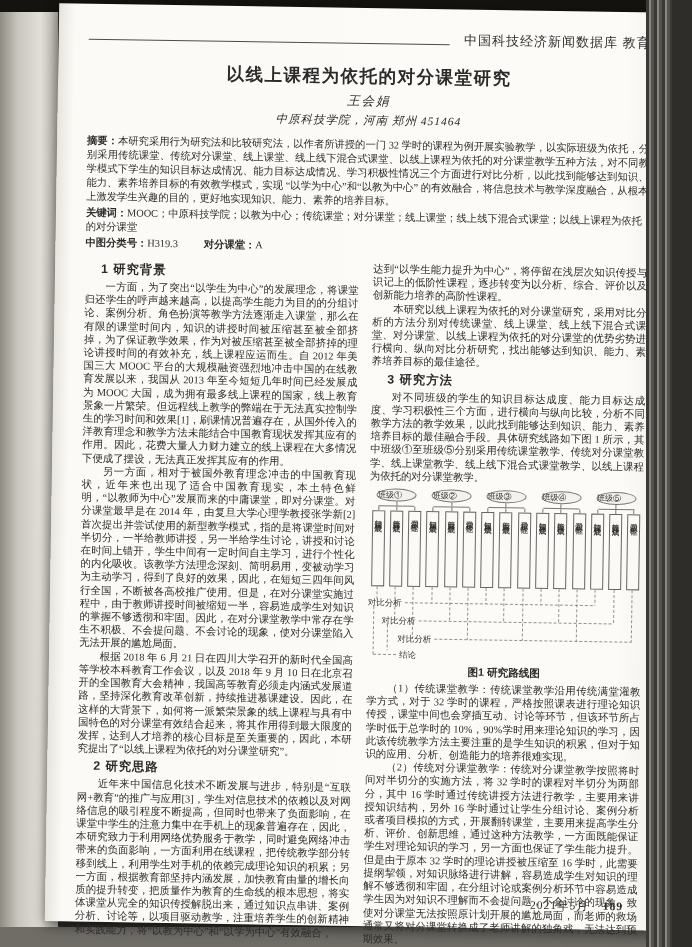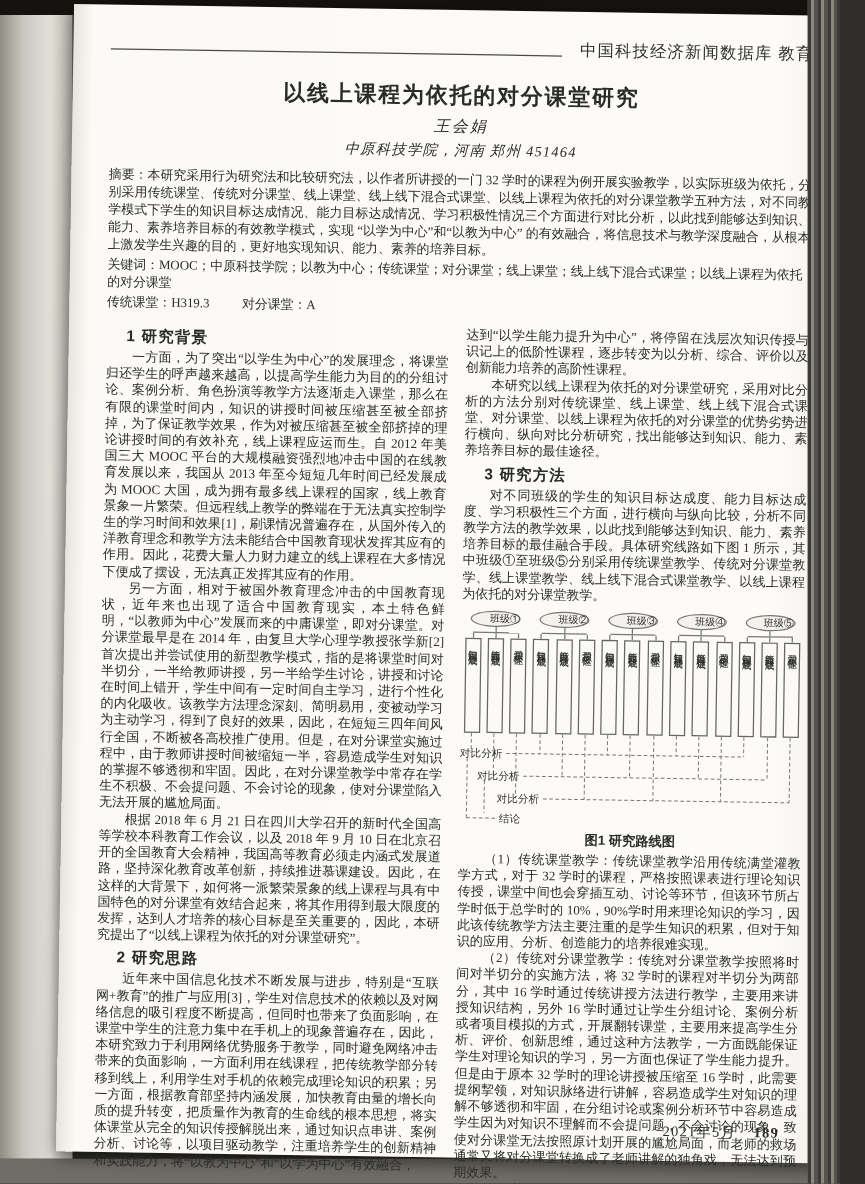--- a/index.html
+++ b/index.html
@@ -22,36 +22,36 @@
   .jheader{display:flex;align-items:flex-end;margin-top:6px;}
   .jrule{flex:1;border-bottom:1.6px solid #4c4c4c;margin-bottom:4px;}
   .jlabel{font-size:13px;letter-spacing:1px;padding-left:14px;color:#2f2f2f;
     font-family:"Liberation Sans","DejaVu Sans",sans-serif;white-space:nowrap;}
   
   .title{margin-top:16px;text-align:center;font-size:17.5px;font-weight:bold;letter-spacing:1.5px;}
   .author{text-align:center;font-size:12.5px;margin-top:5px;letter-spacing:2px;font-style:italic;}
   .affil{text-align:center;font-size:11.5px;margin-top:3px;letter-spacing:1px;font-style:italic;}
   
   .meta{margin-top:10px;font-size:10.3px;line-height:14px;text-align:justify;}
-  .blabel{font-weight:normal;}
+  .blabel{font-weight:bold;}
   .metaline{margin-top:2px;font-size:10.3px;line-height:14px;}
   .clcgap{display:inline-block;width:26px;}
   
   .cols{display:flex;gap:14px;margin-top:8px;}
   .col{width:274px;}
   .col p{margin:0;font-size:10.4px;line-height:13.2px;text-align:justify;text-indent:2em;}
   .col p.cont{text-indent:0;}
   .shead{font-size:12.3px;font-weight:bold;margin:3px 0 2px;padding-left:16px;
     font-family:"Liberation Sans","DejaVu Sans",sans-serif;letter-spacing:1px;}
   
   .fig{margin:6px 0 2px;}
   .frow{display:flex;}
   .fgroup{width:20%;box-sizing:border-box;}
   .foval{width:38px;margin:0 auto;border:1px solid #777;border-radius:50%;
-    font-size:8px;text-align:right;line-height:11px;background:#f4f2ec;white-space:nowrap;}
+    font-size:8px;text-align:left;line-height:11px;background:#f4f2ec;white-space:nowrap;}
   .fstem{width:1px;height:4px;background:#777;margin:0 auto;}
   .frail{border-top:1px solid #777;width:66%;margin:0 auto;}
   .fboxes{display:flex;justify-content:space-around;}
   .fcol{display:flex;flex-direction:column;align-items:center;}
   .ftick{width:1px;height:4px;background:#777;}
   .fbox{writing-mode:vertical-rl;text-orientation:upright;font-size:7.6px;line-height:11px;
     border:1px solid #666;padding:2px 0;height:70px;background:#fbfaf6;letter-spacing:1px;}
   .figsvg{display:block;width:100%;height:76px;}
   .fcap{text-align:center;font-size:10.6px;font-weight:bold;margin:2px 0 3px;
     font-family:"Liberation Sans","DejaVu Sans",sans-serif;}
@@ -77,21 +77,21 @@
       </div>
 
       <div class="title">以线上课程为依托的对分课堂研究</div>
       <div class="author">王会娟</div>
       <div class="affil">中原科技学院，河南 郑州 451464</div>
 
       <div class="meta"><span class="blabel">摘要：</span><span>本研究采用行为研究法和比较研究法，以作者所讲授的一门 32 学时的课程为例开展实验教学，以实际班级为依托，分别采用传统课堂、传统对分课堂、线上课堂、线上线下混合式课堂、以线上课程为依托的对分课堂教学五种方法，对不同教学模式下学生的知识目标达成情况、能力目标达成情况、学习积极性情况三个方面进行对比分析，以此找到能够达到知识、能力、素养培养目标的有效教学模式，实现 “以学为中心”和“以教为中心” 的有效融合，将信息技术与教学深度融合，从根本上激发学生兴趣的目的，更好地实现知识、能力、素养的培养目标。</span></div>
 
       <div class="metaline"><span class="blabel">关键词：</span><span>MOOC；中原科技学院；以教为中心；传统课堂；对分课堂；线上课堂；线上线下混合式课堂；以线上课程为依托的对分课堂</span></div>
 
-      <div class="metaline"><span class="blabel">传统课堂：</span><span>H319.3</span><span class="clcgap"></span><span class="blabel">对分课堂：</span><span>A</span></div>
+      <div class="metaline"><span class="blabel">中图分类号：</span><span>H319.3</span><span class="clcgap"></span><span class="blabel">对分课堂：</span><span>A</span></div>
 
       <div class="cols">
 
         <div class="col">
           <div class="shead">1 研究背景</div>
           <p>一方面，为了突出“以学生为中心”的发展理念，将课堂归还学生的呼声越来越高，以提高学生能力为目的的分组讨论、案例分析、角色扮演等教学方法逐渐走入课堂，那么在有限的课堂时间内，知识的讲授时间被压缩甚至被全部挤掉，为了保证教学效果，作为对被压缩甚至被全部挤掉的理论讲授时间的有效补充，线上课程应运而生。自 2012 年美国三大 MOOC 平台的大规模融资强烈地冲击中国的在线教育发展以来，我国从 2013 年至今短短几年时间已经发展成为 MOOC 大国，成为拥有最多线上课程的国家，线上教育景象一片繁荣。但远程线上教学的弊端在于无法真实控制学生的学习时间和效果[1]，刷课情况普遍存在，从国外传入的洋教育理念和教学方法未能结合中国教育现状发挥其应有的作用。因此，花费大量人力财力建立的线上课程在大多情况下便成了摆设，无法真正发挥其应有的作用。</p>
           <p>另一方面，相对于被国外教育理念冲击的中国教育现状，近年来也出现了适合中国教育现实，本土特色鲜明，“以教师为中心”发展而来的中庸课堂，即对分课堂。对分课堂最早是在 2014 年，由复旦大学心理学教授张学新[2]首次提出并尝试使用的新型教学模式，指的是将课堂时间对半切分，一半给教师讲授，另一半给学生讨论，讲授和讨论在时间上错开，学生中间有一定时间自主学习，进行个性化的内化吸收。该教学方法理念深刻、简明易用，变被动学习为主动学习，得到了良好的效果，因此，在短短三四年间风行全国，不断被各高校推广使用。但是，在对分课堂实施过程中，由于教师讲授时间被缩短一半，容易造成学生对知识的掌握不够透彻和牢固。因此，在对分课堂教学中常存在学生不积极、不会提问题、不会讨论的现象，使对分课堂陷入无法开展的尴尬局面。</p>
           <p>根据 2018 年 6 月 21 日在四川大学召开的新时代全国高等学校本科教育工作会议，以及 2018 年 9 月 10 日在北京召开的全国教育大会精神，我国高等教育必须走内涵式发展道路，坚持深化教育改革创新，持续推进慕课建设。因此，在这样的大背景下，如何将一派繁荣景象的线上课程与具有中国特色的对分课堂有效结合起来，将其作用得到最大限度的发挥，达到人才培养的核心目标是至关重要的，因此，本研究提出了“以线上课程为依托的对分课堂研究”。</p>
           <div class="shead">2 研究思路</div>
           <p>近年来中国信息化技术不断发展与进步，特别是“互联网+教育”的推广与应用[3]，学生对信息技术的依赖以及对网络信息的吸引程度不断提高，但同时也带来了负面影响，在课堂中学生的注意力集中在手机上的现象普遍存在，因此，本研究致力于利用网络优势服务于教学，同时避免网络冲击带来的负面影响，一方面利用在线课程，把传统教学部分转移到线上，利用学生对手机的依赖完成理论知识的积累；另一方面，根据教育部坚持内涵发展，加快教育由量的增长向质的提升转变，把质量作为教育的生命线的根本思想，将实体课堂从完全的知识传授解脱出来，通过知识点串讲、案例分析、讨论等，以项目驱动教学，注重培养学生的创新精神和实践能力，将“以教为中心”和“以学为中心”有效融合，</p>

